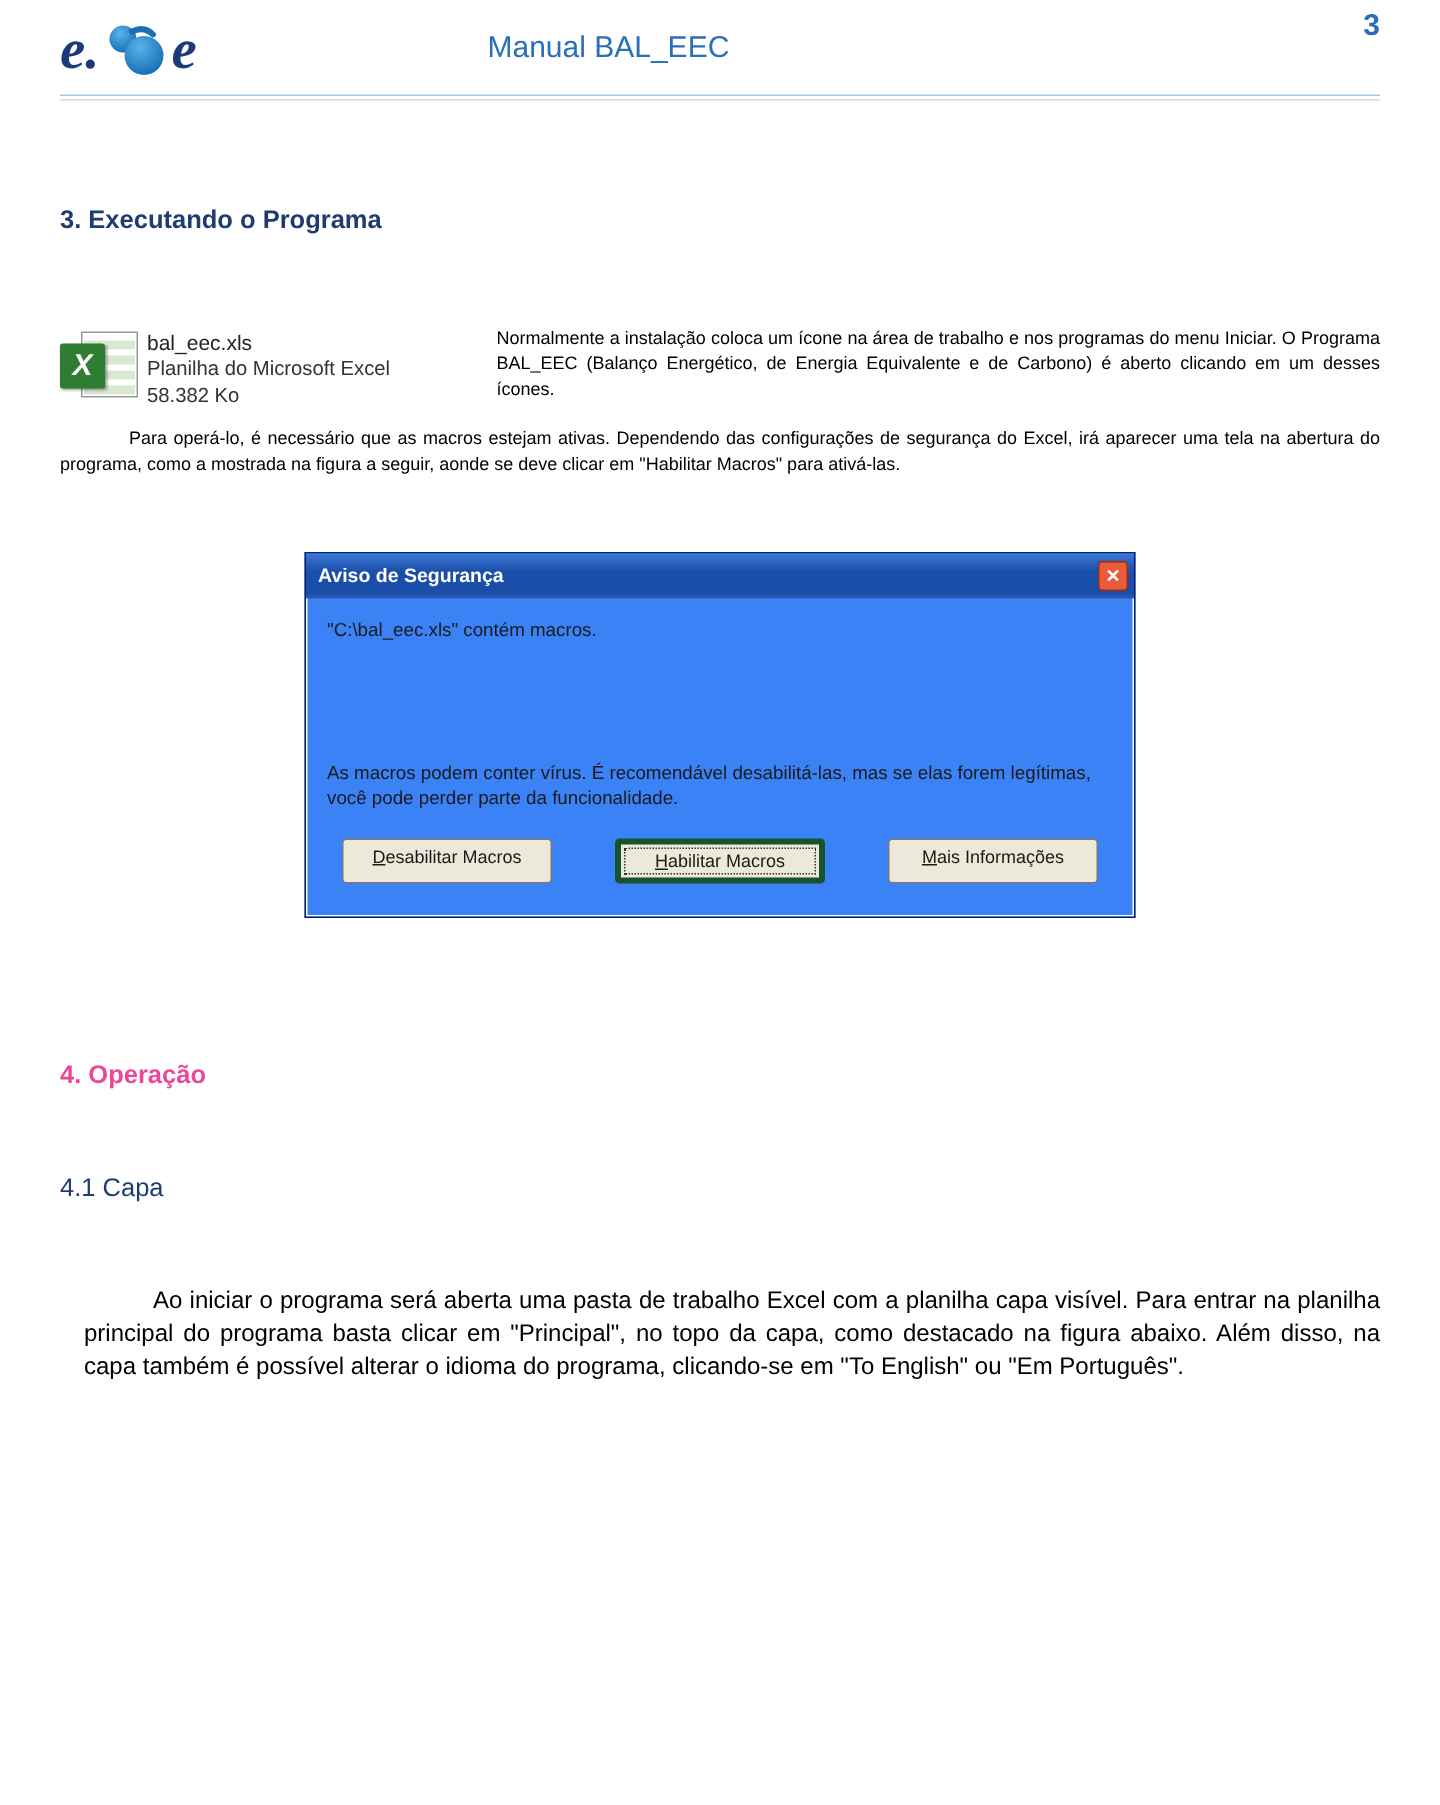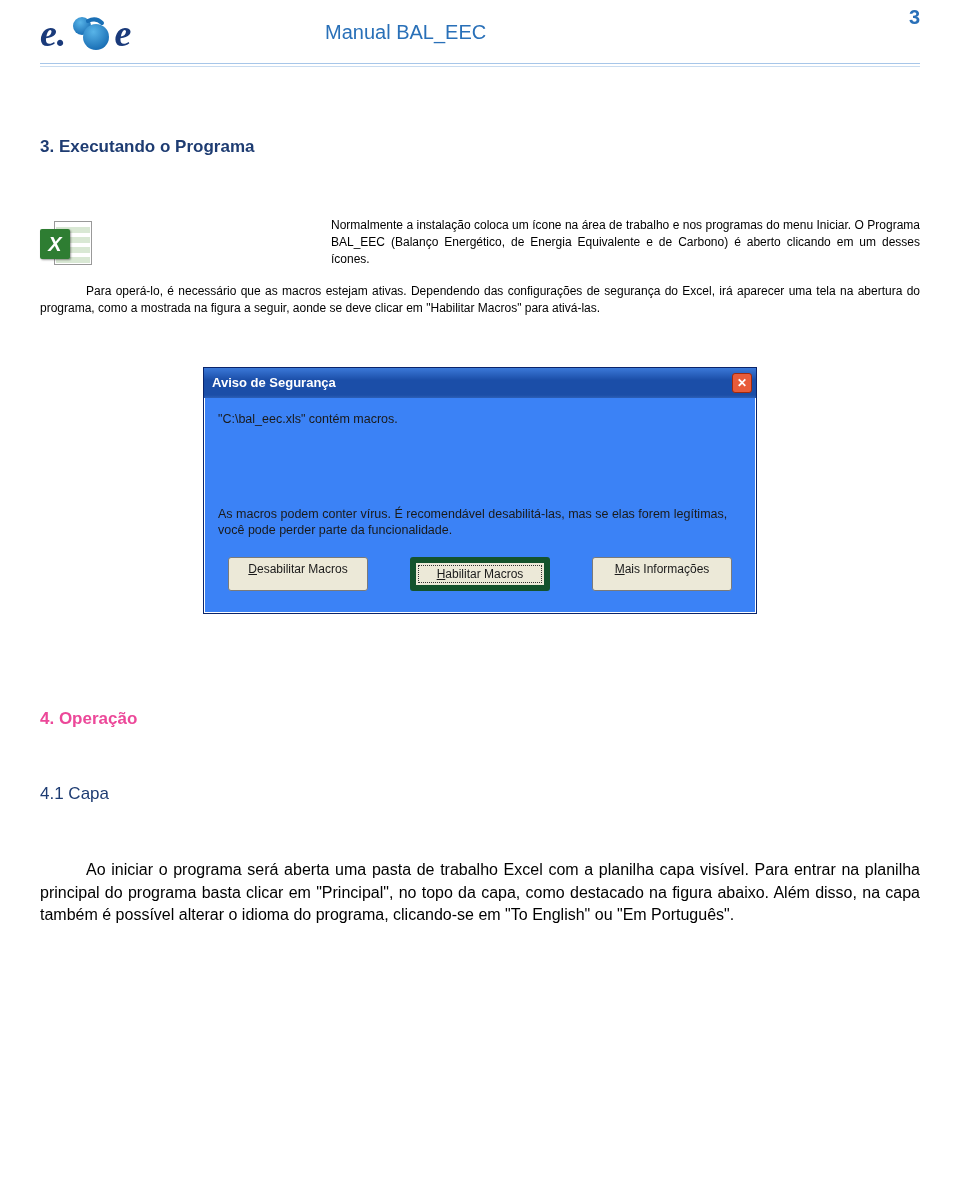--- a/index.html
+++ b/index.html
@@ -206,21 +206,21 @@
     background: #ece9d8;
     border: 1px solid #7a7a7a;
     border-radius: 3px;
     font-family: Tahoma, Arial, sans-serif;
     font-size: 12px;
     text-align: center;
     cursor: pointer;
     position: relative;
   }
   .win-btn.focus {
-    border: 6px solid #14532d;
+    border: 4px solid #14532d;
   }
   .win-btn.focus::after {
     content: "";
     position: absolute;
     inset: 2px;
     border: 1px dotted #333;
     pointer-events: none;
   }
   .btn-label { display: inline; }
   .btn-label u { text-decoration: underline; }
@@ -234,20 +234,21 @@
   .sec41 {
     color: #1e3c72;
     font-weight: normal;
     font-size: 17px;
     margin: 0 0 55px 0;
   }
   .para2 {
     text-align: justify;
     line-height: 1.4;
     font-size: 16px;
+    margin-left: 16px;
   }
 </style>
 </head>
 <body>
 
 <div class="header-row">
   <div class="logo">
     <span class="logo-e1">e.</span>
     <span class="logo-amp">
       <svg viewBox="0 0 40 40">
@@ -276,20 +277,25 @@
   <div class="file-icon-card">
     <div class="excel-icon">
       <div class="sheet"></div>
       <div class="grid">
         <div style="left:0;top:0;width:100%;height:6px;"></div>
         <div style="left:0;top:10px;width:100%;height:6px;"></div>
         <div style="left:0;top:20px;width:100%;height:6px;"></div>
         <div style="left:0;top:30px;width:100%;height:6px;"></div>
       </div>
       <div class="xmark">X</div>
+    </div>
+    <div class="file-meta">
+      <div class="fname">bal_eec.xls</div>
+      <div>Planilha do Microsoft Excel</div>
+      <div>58.382 Ko</div>
     </div>
   </div>
   <div class="intro-text">Normalmente a instalação coloca um ícone na área de trabalho e nos programas do menu Iniciar. O Programa BAL_EEC (Balanço Energético, de Energia Equivalente e de Carbono) é aberto clicando em um desses ícones.</div>
 </div>
 
 <div class="para">
   <span class="indent"></span><span>Para operá-lo, é necessário que as macros estejam ativas. Dependendo das configurações de segurança do Excel, irá aparecer uma tela na abertura do programa, como a mostrada na figura a seguir, aonde se deve clicar em "Habilitar Macros" para ativá-las.</span>
 </div>
 
 <div class="dialog-wrap">

